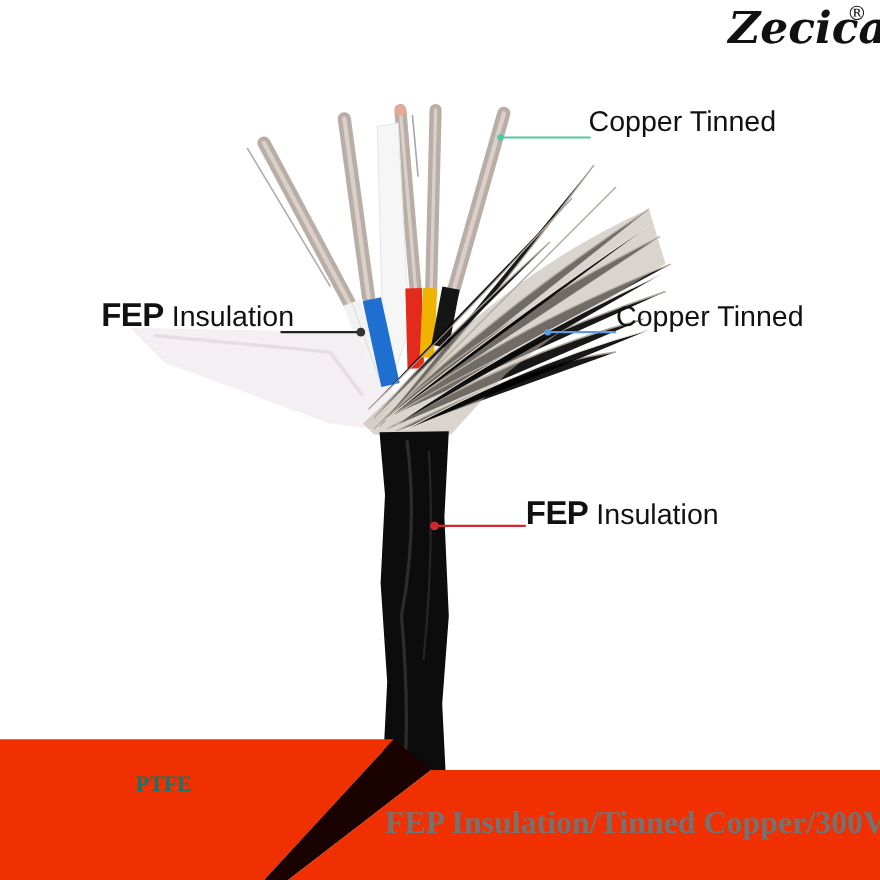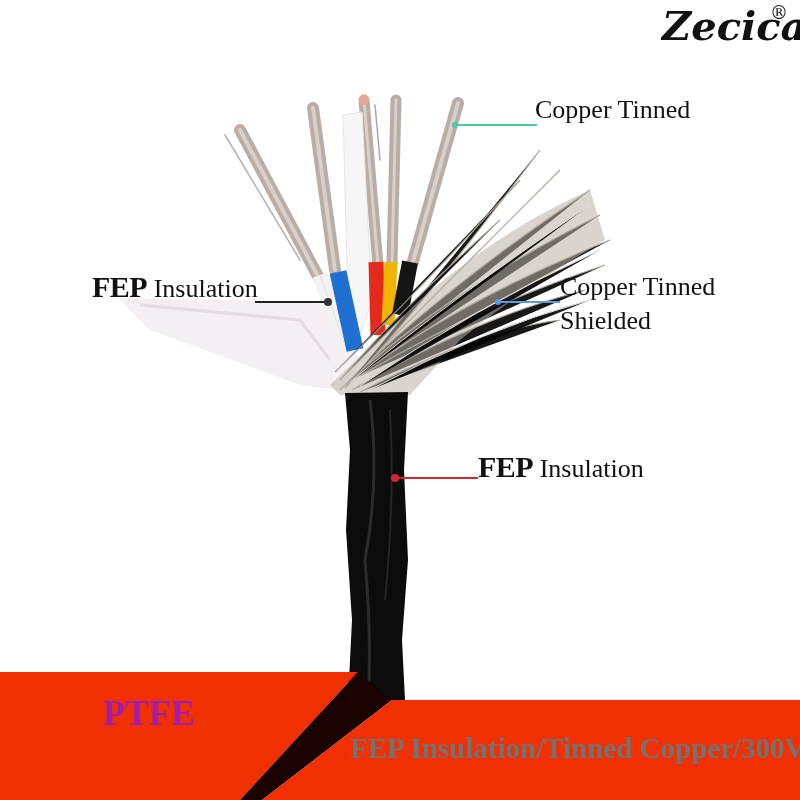--- a/index.html
+++ b/index.html
@@ -1,23 +1,23 @@
 <!DOCTYPE html>
 <html><head>
 <meta charset="utf-8">
 <style>
   html, body { margin: 0; padding: 0; }
   body { width: 800px; height: 800px; background: #ffffff; position: relative; overflow: hidden; font-family: "Liberation Sans", sans-serif; }
   .logo { position: absolute; left: 662px; top: 2px; font-family: "DejaVu Serif", serif; font-style: italic; font-weight: bold; font-size: 40px; color: #111; letter-spacing: 0px; }
   .logo-reg { position: absolute; left: 770px; top: 2px; font-family: "DejaVu Serif", serif; font-size: 18px; color: #111; }
   .photo { position: absolute; left: 0; top: 0; width: 800px; height: 800px; }
-  .label { position: absolute; color: #111; font-family: Liberation Serif, serif; font-size: 26px; line-height: 30px; white-space: nowrap; }
+  .label { position: absolute; color: #111; font-family: Liberation Sans, sans-serif; font-size: 26px; line-height: 30px; white-space: nowrap; text-align: right; }
   .label .abbr { font-weight: bold; font-size: 30px; letter-spacing: -0.5px; }
   .banner { position: absolute; left: 0; top: 0; width: 800px; height: 800px; }
-  .b-left { position: absolute; left: 24px; top: 690px; width: 250px; text-align: center; font-family: "Liberation Serif", serif; font-weight: bold; color: #a21caf; font-size: 36px; line-height: 46px; }
+  .b-left { position: absolute; left: 24px; top: 690px; width: 250px; text-align: center; font-family: "Liberation Serif", serif; font-weight: bold; color: #0f766e; font-size: 20px; line-height: 46px; }
   .b-right { position: absolute; left: 350px; top: 732px; font-family: "Liberation Serif", serif; font-weight: bold; color: #737373; font-size: 29px; white-space: nowrap; }
 </style>
 </head>
 <body>
 
 <svg class="photo" viewBox="0 0 800 800" xmlns="http://www.w3.org/2000/svg">
 
   <path d="M118 298 L320 302 L360 360 L340 390 L300 385 L150 330 Z" fill="#f2ecf0" opacity="0.85"></path>
   <path d="M140 305 L300 320 L330 360" stroke="#e4dde2" stroke-width="3" fill="none"></path>
 
@@ -85,21 +85,20 @@
 <div class="logo-reg">®</div>
 
 <div class="label" style="left:535px;top:95px;">
   <span>Copper Tinned</span>
 </div>
 <div class="label" style="left:92px;top:272px;">
   <span class="abbr">FEP</span><span> Insulation</span>
 </div>
 <div class="label" style="left:560px;top:272px;">
   <div>Copper Tinned</div>
-  <div style="margin-top:4px;">Shielded</div>
 </div>
 <div class="label" style="left:478px;top:452px;">
   <span class="abbr">FEP</span><span> Insulation</span>
 </div>
 
 <svg class="banner" viewBox="0 0 800 800" xmlns="http://www.w3.org/2000/svg">
   <path d="M0 672 L358 672 L240 800 L0 800 Z" fill="#f03000"></path>
   <path d="M358 672 L392 700 L262 800 L240 800 Z" fill="#1a0200"></path>
   <path d="M392 700 L800 700 L800 800 L262 800 Z" fill="#f03000"></path>
 </svg>

